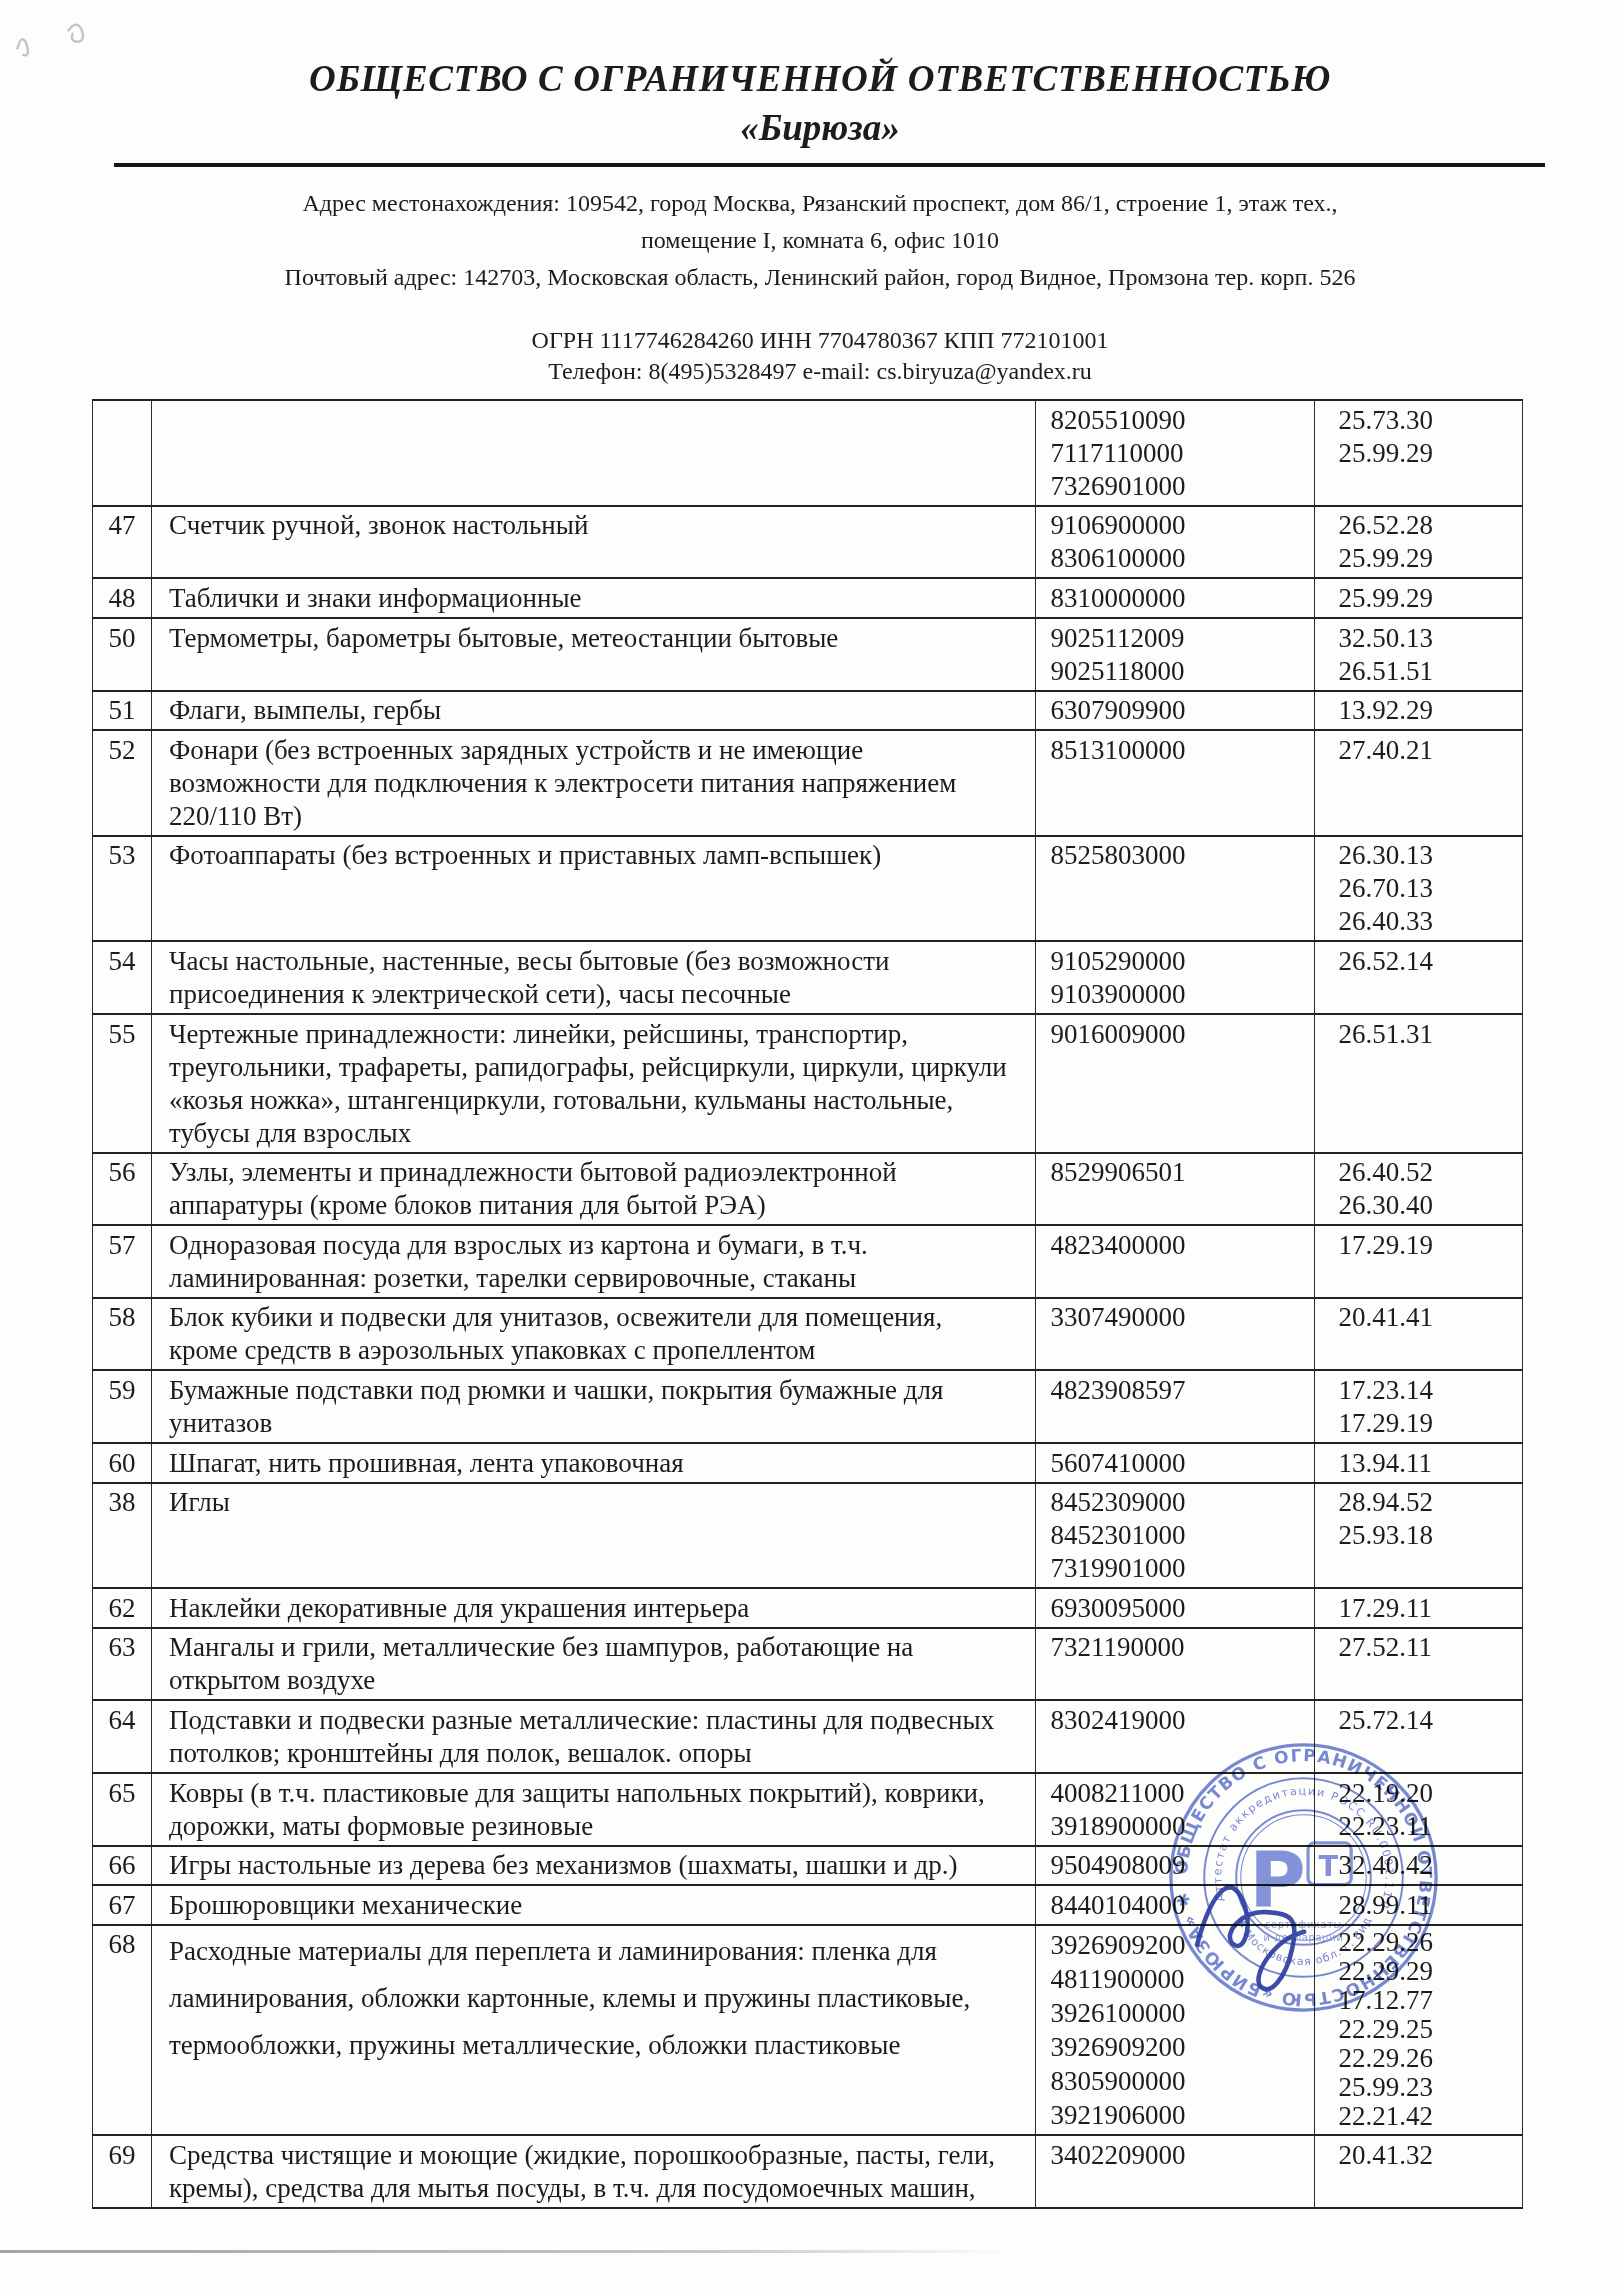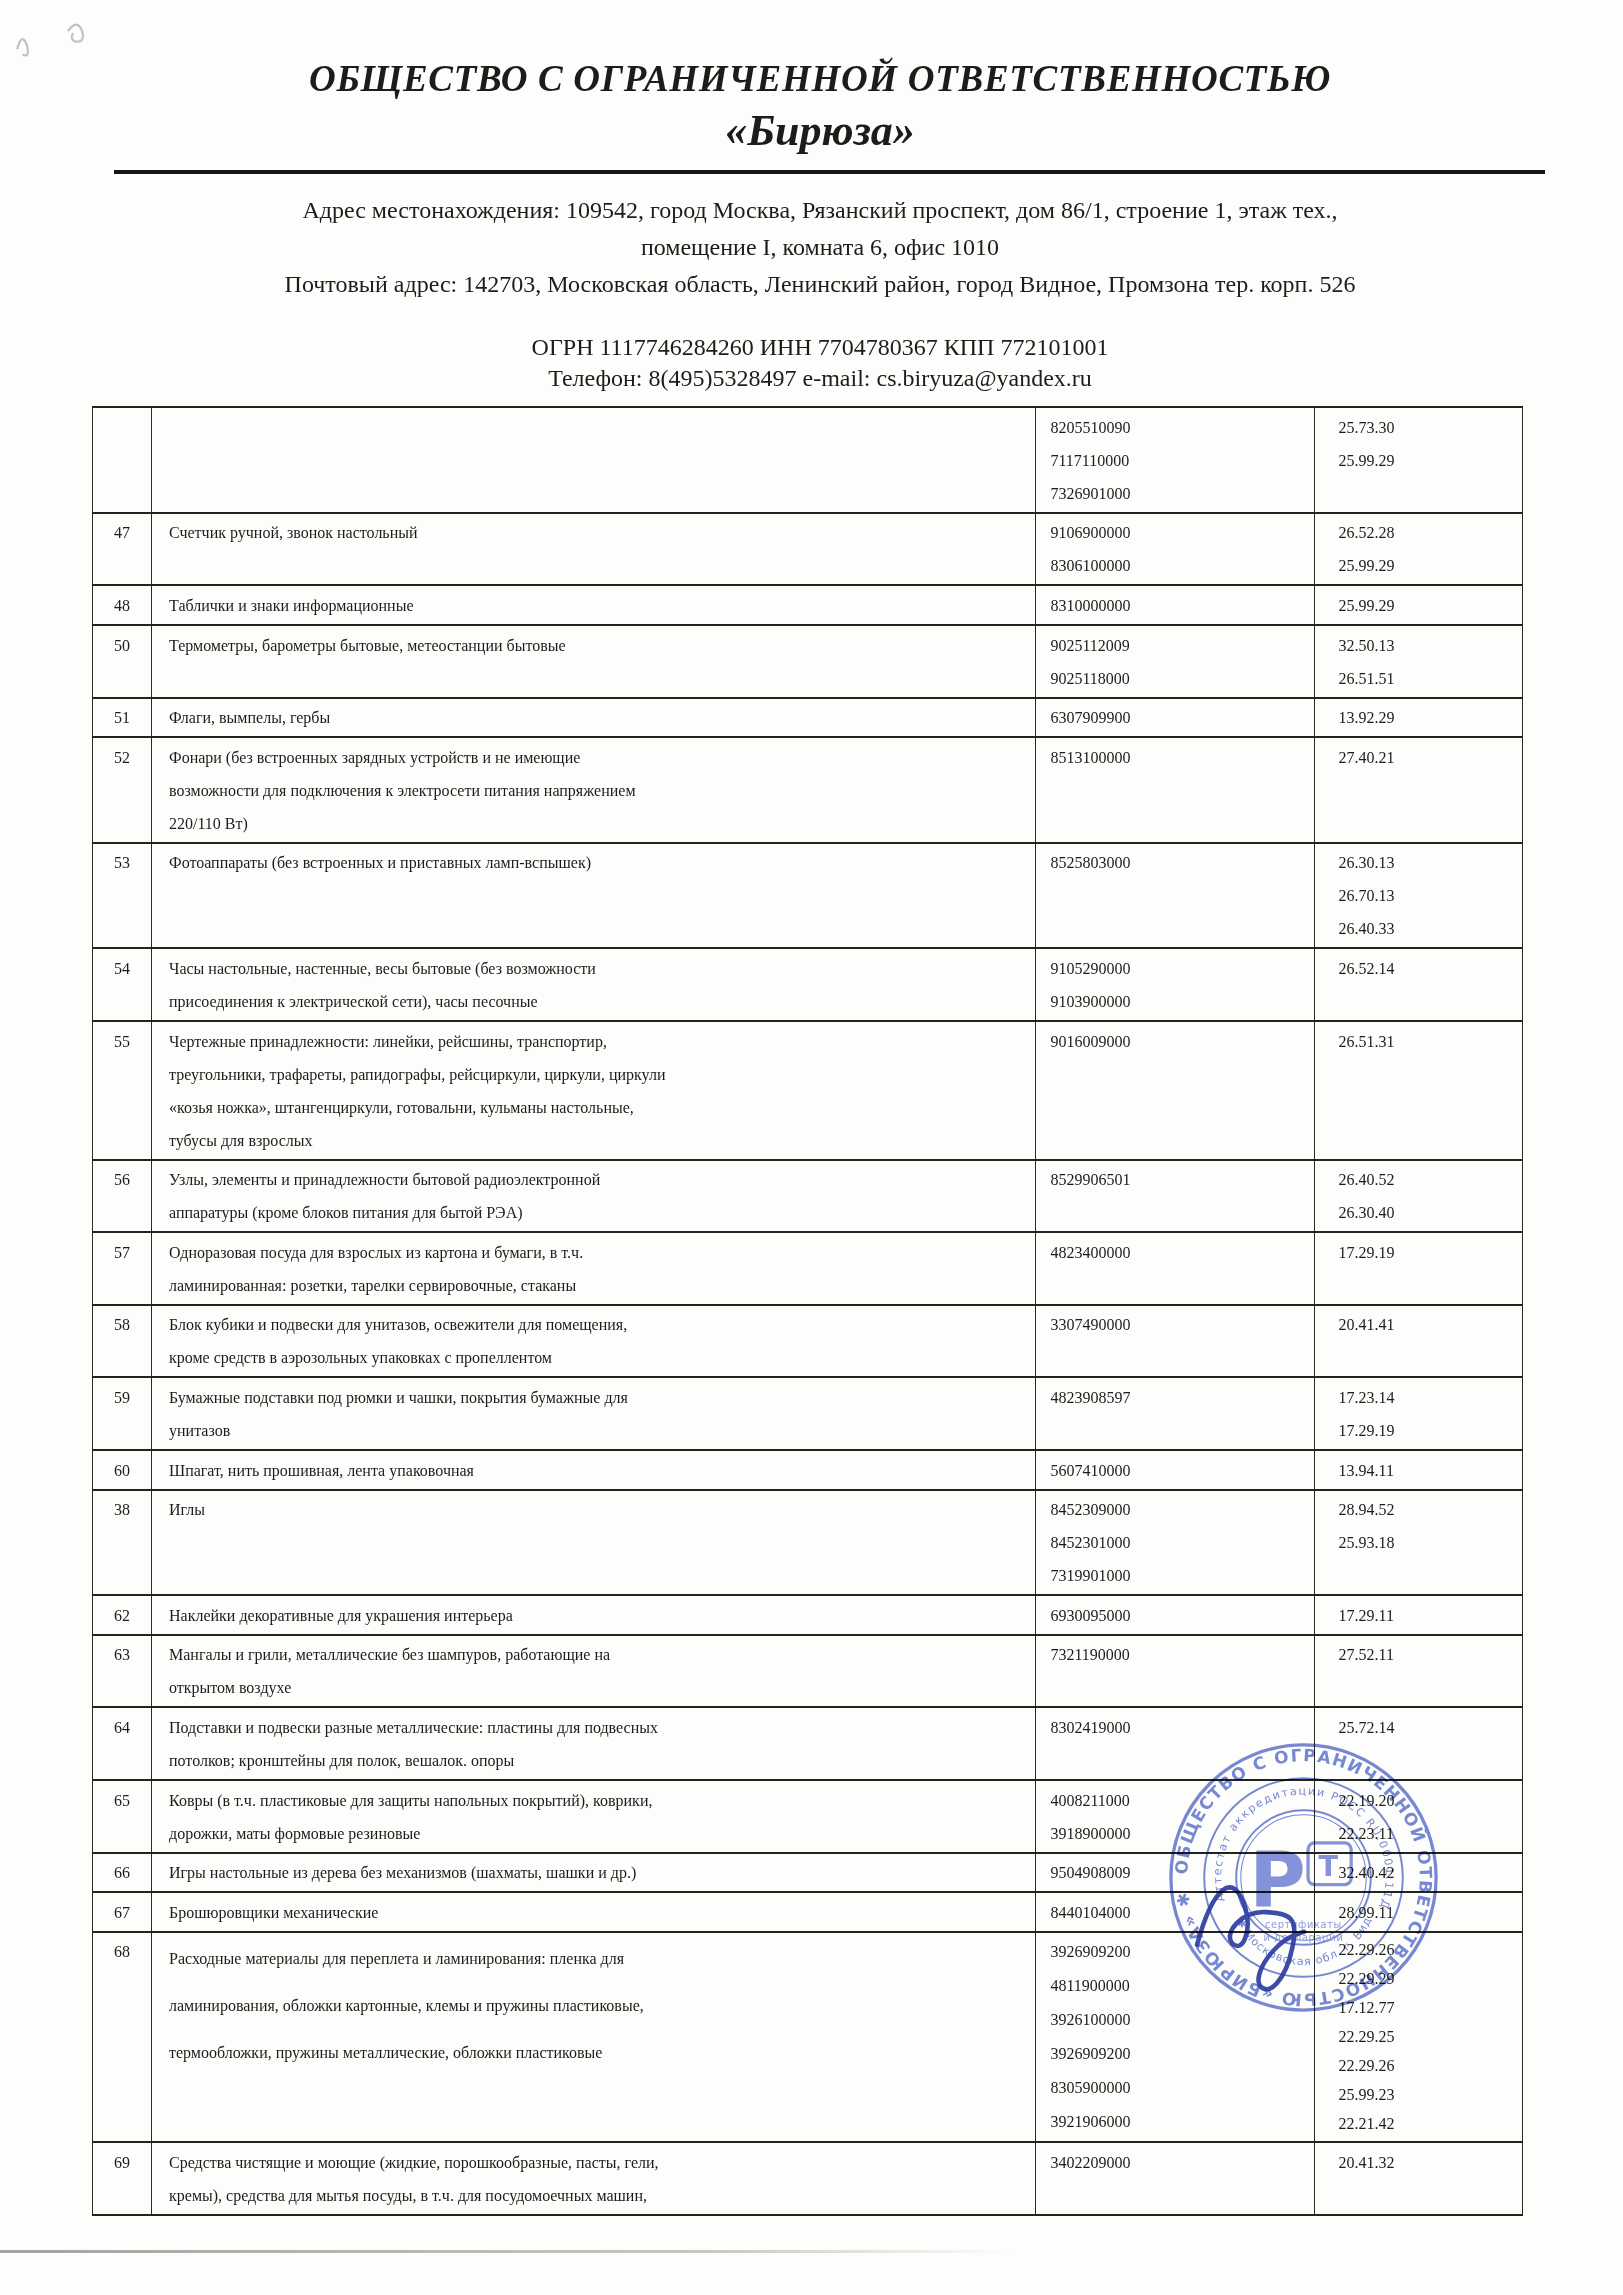--- a/index.html
+++ b/index.html
@@ -9,36 +9,36 @@
     font-family:"Liberation Serif","DejaVu Serif",serif;
     color:#1c1c1a;overflow:hidden;
   }
   
   .doc-header{text-align:center;padding-top:60px;margin-left:17px;}
   .title-1{
     font-size:37px;font-weight:bold;font-style:italic;
     letter-spacing:0.7px;line-height:1.0;
   }
   .title-2{
-    font-size:44px;font-weight:bold;font-style:italic;
+    font-size:37px;font-weight:bold;font-style:italic;
     margin-top:11.8px;line-height:1.0;
   }
   .title-rule{
     height:3.9px;background:#15151a;width:1431px;margin:17px auto 0 97px;
   }
   .addr-block{margin-top:18.3px;font-size:24px;line-height:37px;}
   .addr-line{white-space:nowrap;}
   .reg-line{margin-top:31px;font-size:24px;}
   .contact-line{margin-top:3.9px;font-size:24px;}
 
   
   table.products{
     border-collapse:collapse;table-layout:fixed;
     margin:14.4px 0 0 92px;width:1426px;
-    font-size:16px;
+    font-size:27px;
   }
   table.products td{
     border:1.3px solid #2b2b27;
     vertical-align:top;padding:2.6px 0 2px 0;
   }
   table.products tr td{border-top:2.6px double #23231f;border-bottom:2.6px double #23231f;}
   .cell-num{width:58px;text-align:center;}
   .cell-desc{width:883px;}
   .cell-code{width:278px;}
   .cell-okpd{width:207px;}

